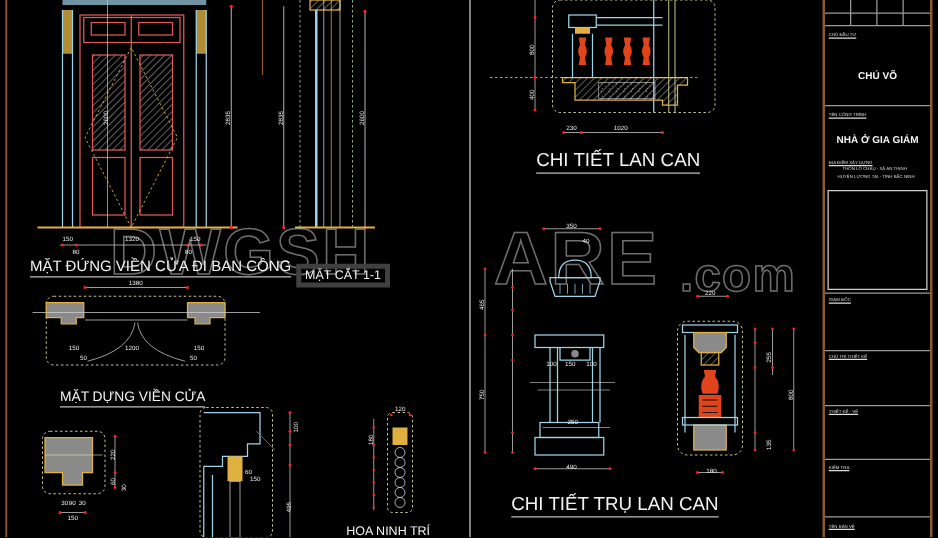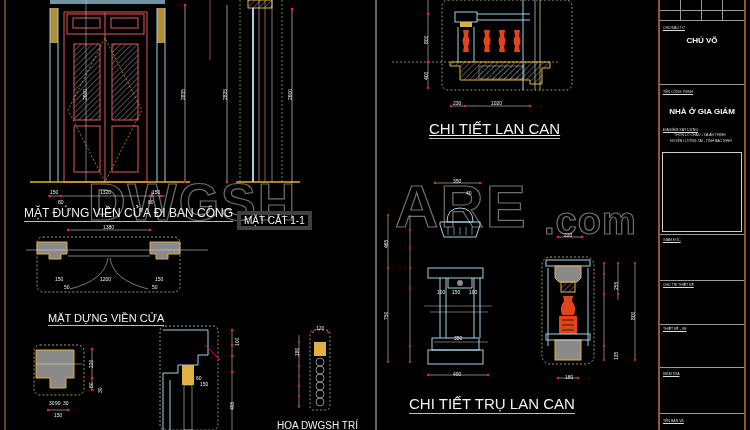--- a/index.html
+++ b/index.html
@@ -262,22 +262,22 @@
     </g>
   </svg>
 
   <div class="wm" style="left:88px;top:172px;font-size:52px;">DWGSH</div>
   <div class="wm" style="left:544px;top:200px;font-size:38px;letter-spacing:1px;">.com</div>
   <div class="wm" style="left:395px;top:172px;font-size:60px;">ARE</div>
 
   <div class="label ul" style="left:24px;top:206px;font-size:12px;text-align:right;">MẶT ĐỨNG VIỀN CỬA ĐI BAN CÔNG</div>
   <div class="label boxed" style="left:237px;top:211px;font-size:10px;">MẶT CẮT 1-1</div>
   <div class="label ul" style="left:48px;top:312px;font-size:11px;">MẶT DỰNG VIỀN CỬA</div>
-  <div class="label" style="left:277px;top:420px;font-size:10px;">HOA DWGSH TRÍ</div>
-  <div class="label ul" style="left:429px;top:120px;font-size:15px;text-decoration:underline;">CHI TIẾT LAN CAN</div>
+  <div class="label" style="left:277px;top:420px;font-size:10px;">HOA NINH TRÍ</div>
+  <div class="label ul" style="left:429px;top:120px;font-size:15px;">CHI TIẾT LAN CAN</div>
   <div class="label ul" style="left:409px;top:395px;font-size:15px;">CHI TIẾT TRỤ LAN CAN</div>
 
   <div class="dim" style="left:50px;top:189px;">150</div>
   <div class="dim" style="left:58px;top:199px;">80</div>
   <div class="dim" style="left:100px;top:189px;">1320</div>
   <div class="dim" style="left:152px;top:189px;">150</div>
   <div class="dim" style="left:148px;top:199px;">80</div>
   <div class="dimv" style="left:180px;top:100px;">2835</div>
   <div class="dimv" style="left:82px;top:100px;">2600</div>
 
@@ -329,21 +329,21 @@
   <div class="dimv" style="left:613px;top:360px;">135</div>
 
   <div class="tb">
     <div class="tb-line" style="top:10px;"></div>
     <div class="tb-line" style="top:20px;"></div>
     <div style="position:absolute;left:20px;top:0;width:1px;height:20px;background:#9a9a9a;"></div>
     <div style="position:absolute;left:41px;top:0;width:1px;height:20px;background:#9a9a9a;"></div>
     <div style="position:absolute;left:62px;top:0;width:1px;height:20px;background:#9a9a9a;"></div>
 
     <div class="tb-small" style="left:3px;top:26px;">CHỦ ĐẦU TƯ</div>
-    <div class="tb-big" style="left:-2px;top:36px;">CHÚ VÕ</div>
+    <div class="tb-big" style="left:-2px;top:56px;">CHÚ VÕ</div>
     <div class="tb-line" style="top:84px;"></div>
 
     <div class="tb-small" style="left:3px;top:90px;">TÊN CÔNG TRÌNH</div>
     <div class="tb-big" style="left:-2px;top:107px;">NHÀ Ở GIA GIÁM</div>
     <div class="tb-small" style="left:3px;top:128px;">ĐỊA ĐIỂM XÂY DỰNG</div>
     <div class="tb-small" style="left:14px;top:133px;text-decoration:none;">THÔN LÔ CHÂU - XÃ AN THỊNH</div>
     <div class="tb-small" style="left:10px;top:139px;text-decoration:none;">HUYỆN LƯƠNG TÀI - TỈNH BẮC NINH</div>
 
     <div style="position:absolute;left:2px;top:152px;width:80px;height:80px;border:1px solid #cfcfcf;box-sizing:border-box;"></div>
     <div class="tb-line" style="top:234px;"></div>

